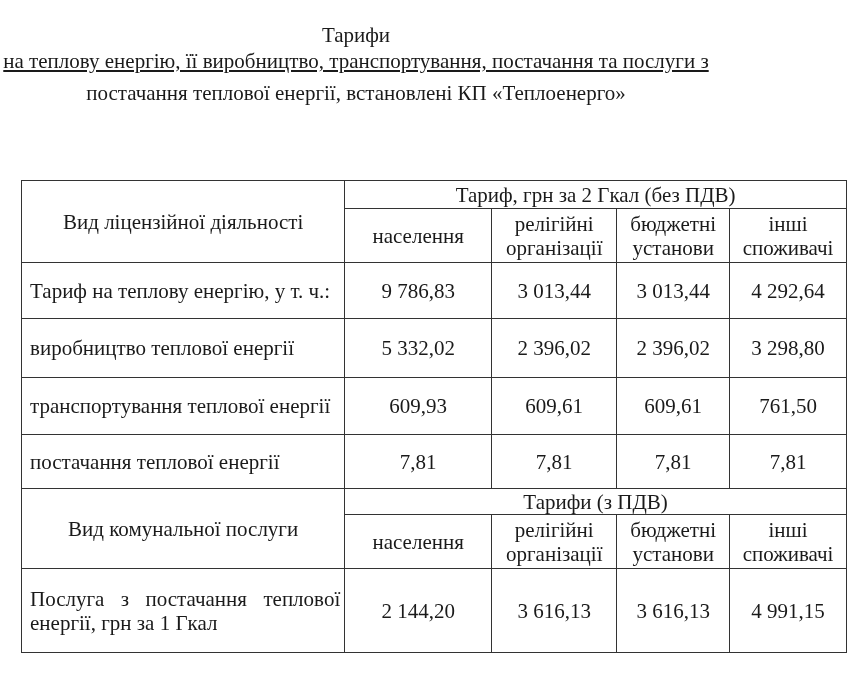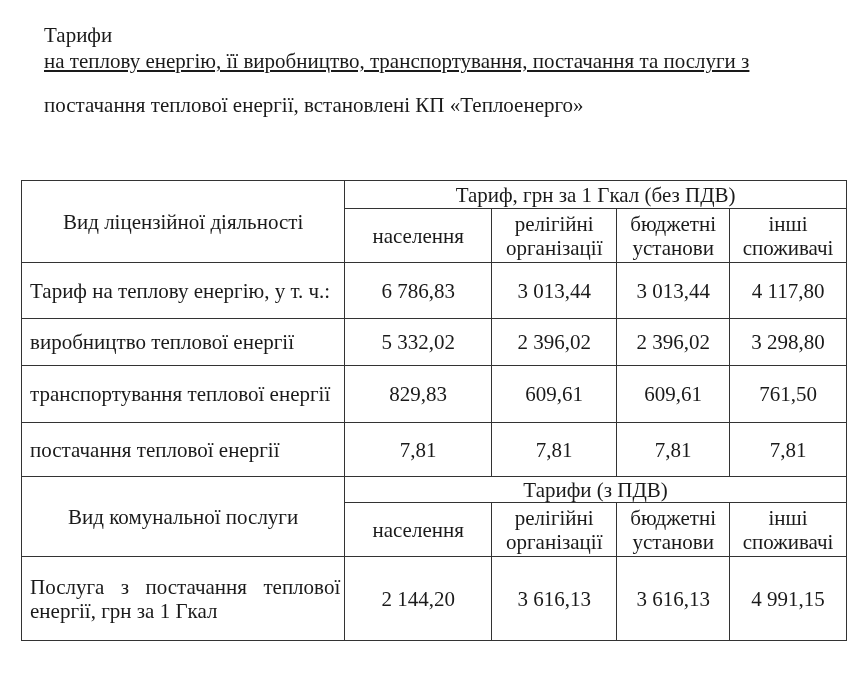--- a/index.html
+++ b/index.html
@@ -1,20 +1,20 @@
 <!DOCTYPE html>
 <html><head>
 <meta charset="utf-8">
 <style>
   html, body { margin:0; padding:0; background:#fff; }
   body { width:847px; height:695px; position:relative; font-family:"Liberation Serif", serif; color:#1a1a1a; overflow:hidden; }
-  .title { position:absolute; left:0; width:712px; font-size:21px; line-height:26px;padding-left:44px; }
+  .title { position:absolute; left:0; width:712px; text-align:center; font-size:21px; line-height:26px; }
   #t1 { top:22px; }
   #t2 { top:48px;text-decoration:underline; }
-  #t3 { top:92px; }
+  #t3 { top:80px; }
   table { position:absolute; left:21px; top:180px; border-collapse:collapse; font-size:21px; }
   td { border:1.5px solid #333; padding:0 4px; text-align:center; vertical-align:middle; line-height:24px; }
   td.left { text-align:left; padding-left:8px; }
   td.just { text-align:justify; text-align-last:left;margin-top:24px; }
   .c1 { width:276px; }
   .c2 { width:149px; }
   .c3 { width:121px; }
   .c4 { width:108px; }
   .c5 { width:112px; }
 </style>
@@ -22,45 +22,45 @@
 <body>
 
 <div class="title" id="t1">Тарифи</div>
 <div class="title" id="t2">на теплову енергію, її виробництво, транспортування, постачання та послуги з</div>
 <div class="title" id="t3">постачання теплової енергії, встановлені КП «Теплоенерго»</div>
 
 <table>
   <tbody>
       <tr style="height:28px">
     <td class="c1" rowspan="2" style="padding:11px 40px">Вид ліцензійної діяльності</td>
-    <td colspan="4">Тариф, грн за 1 Гкал (без ПДВ)</td>
+    <td colspan="4">Тариф, грн за 2 Гкал (без ПДВ)</td>
   </tr>
   <tr style="height:54px">
     <td class="c2">населення</td>
     <td class="c3">релігійні організації</td>
     <td class="c4">бюджетні установи</td>
     <td class="c5">інші споживачі</td>
   </tr>
   <tr style="height:56px">
     <td class="left">Тариф на теплову енергію, у т. ч.:</td>
-    <td>6 786,83</td>
+    <td>9 786,83</td>
     <td>3 013,44</td>
     <td>3 013,44</td>
-    <td>4 117,80</td>
+    <td>4 292,64</td>
   </tr>
-  <tr style="height:47px">
+  <tr style="height:59px">
     <td class="left">виробництво теплової енергії</td>
     <td>5 332,02</td>
     <td>2 396,02</td>
     <td>2 396,02</td>
     <td>3 298,80</td>
   </tr>
   <tr style="height:57px">
     <td class="left">транспортування теплової енергії</td>
-    <td>829,83</td>
+    <td>609,93</td>
     <td>609,61</td>
     <td>609,61</td>
     <td>761,50</td>
   </tr>
   <tr style="height:54px">
     <td class="left">постачання теплової енергії</td>
     <td>7,81</td>
     <td>7,81</td>
     <td>7,81</td>
     <td>7,81</td>

